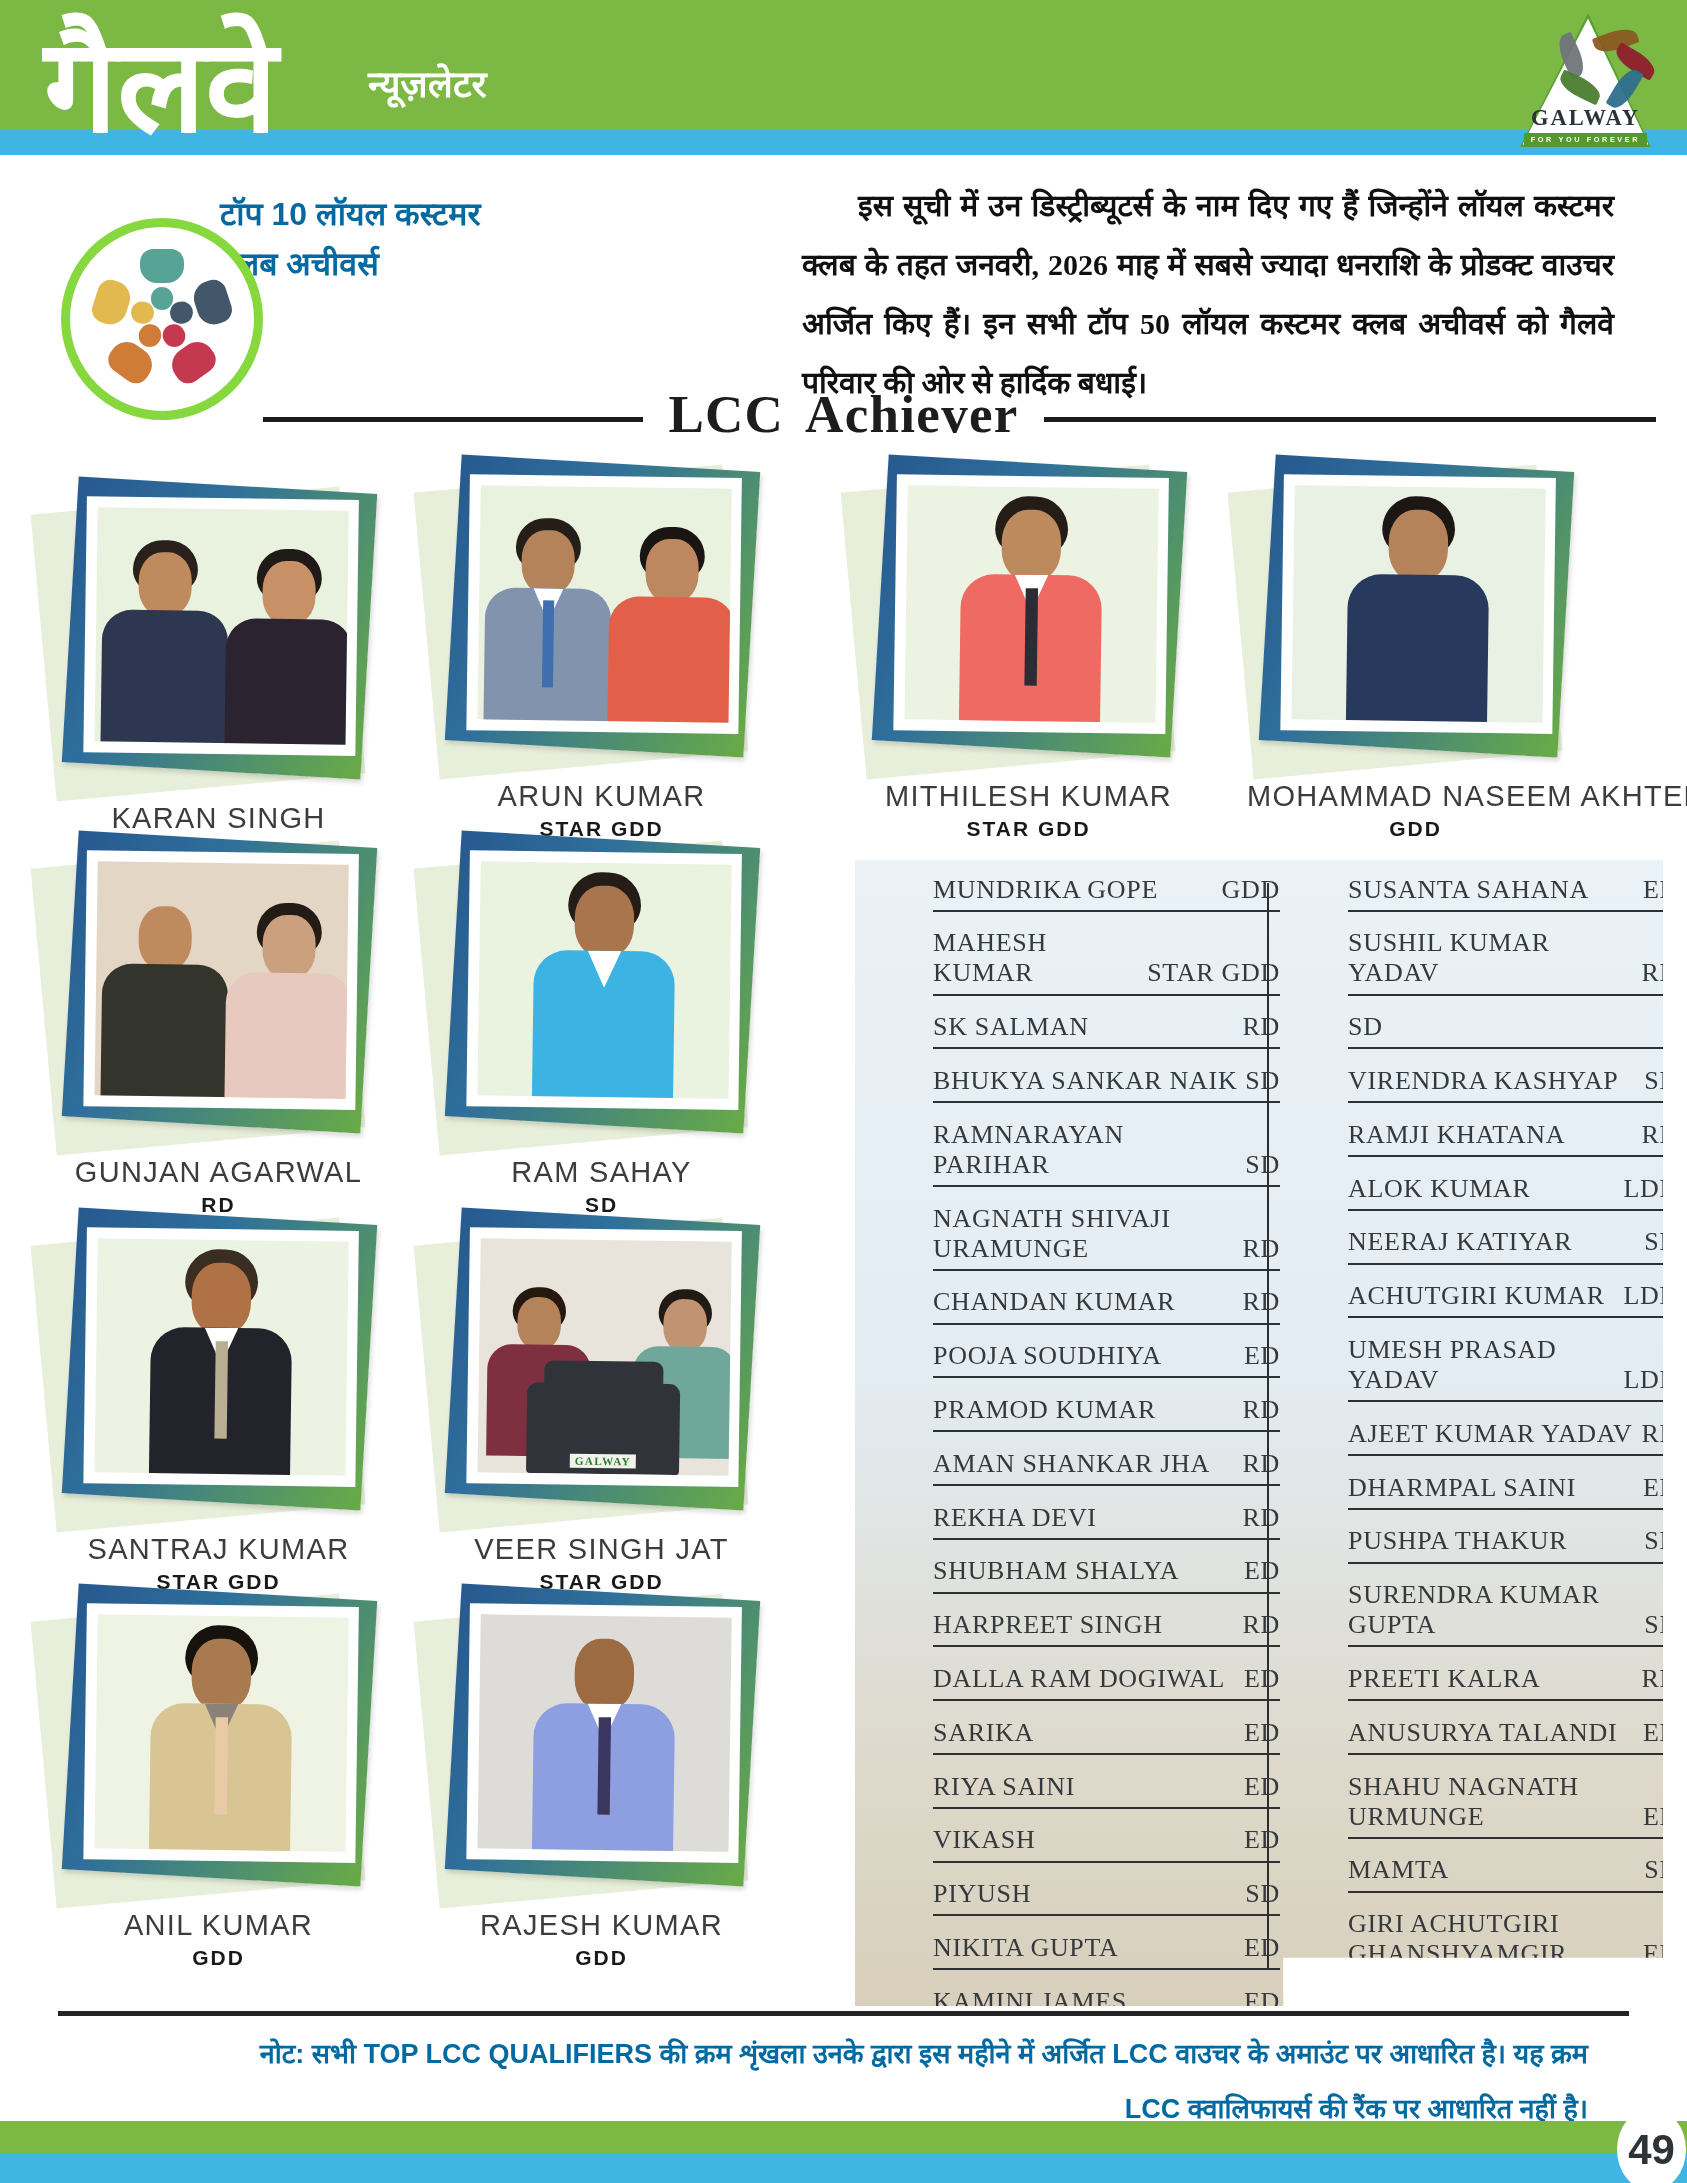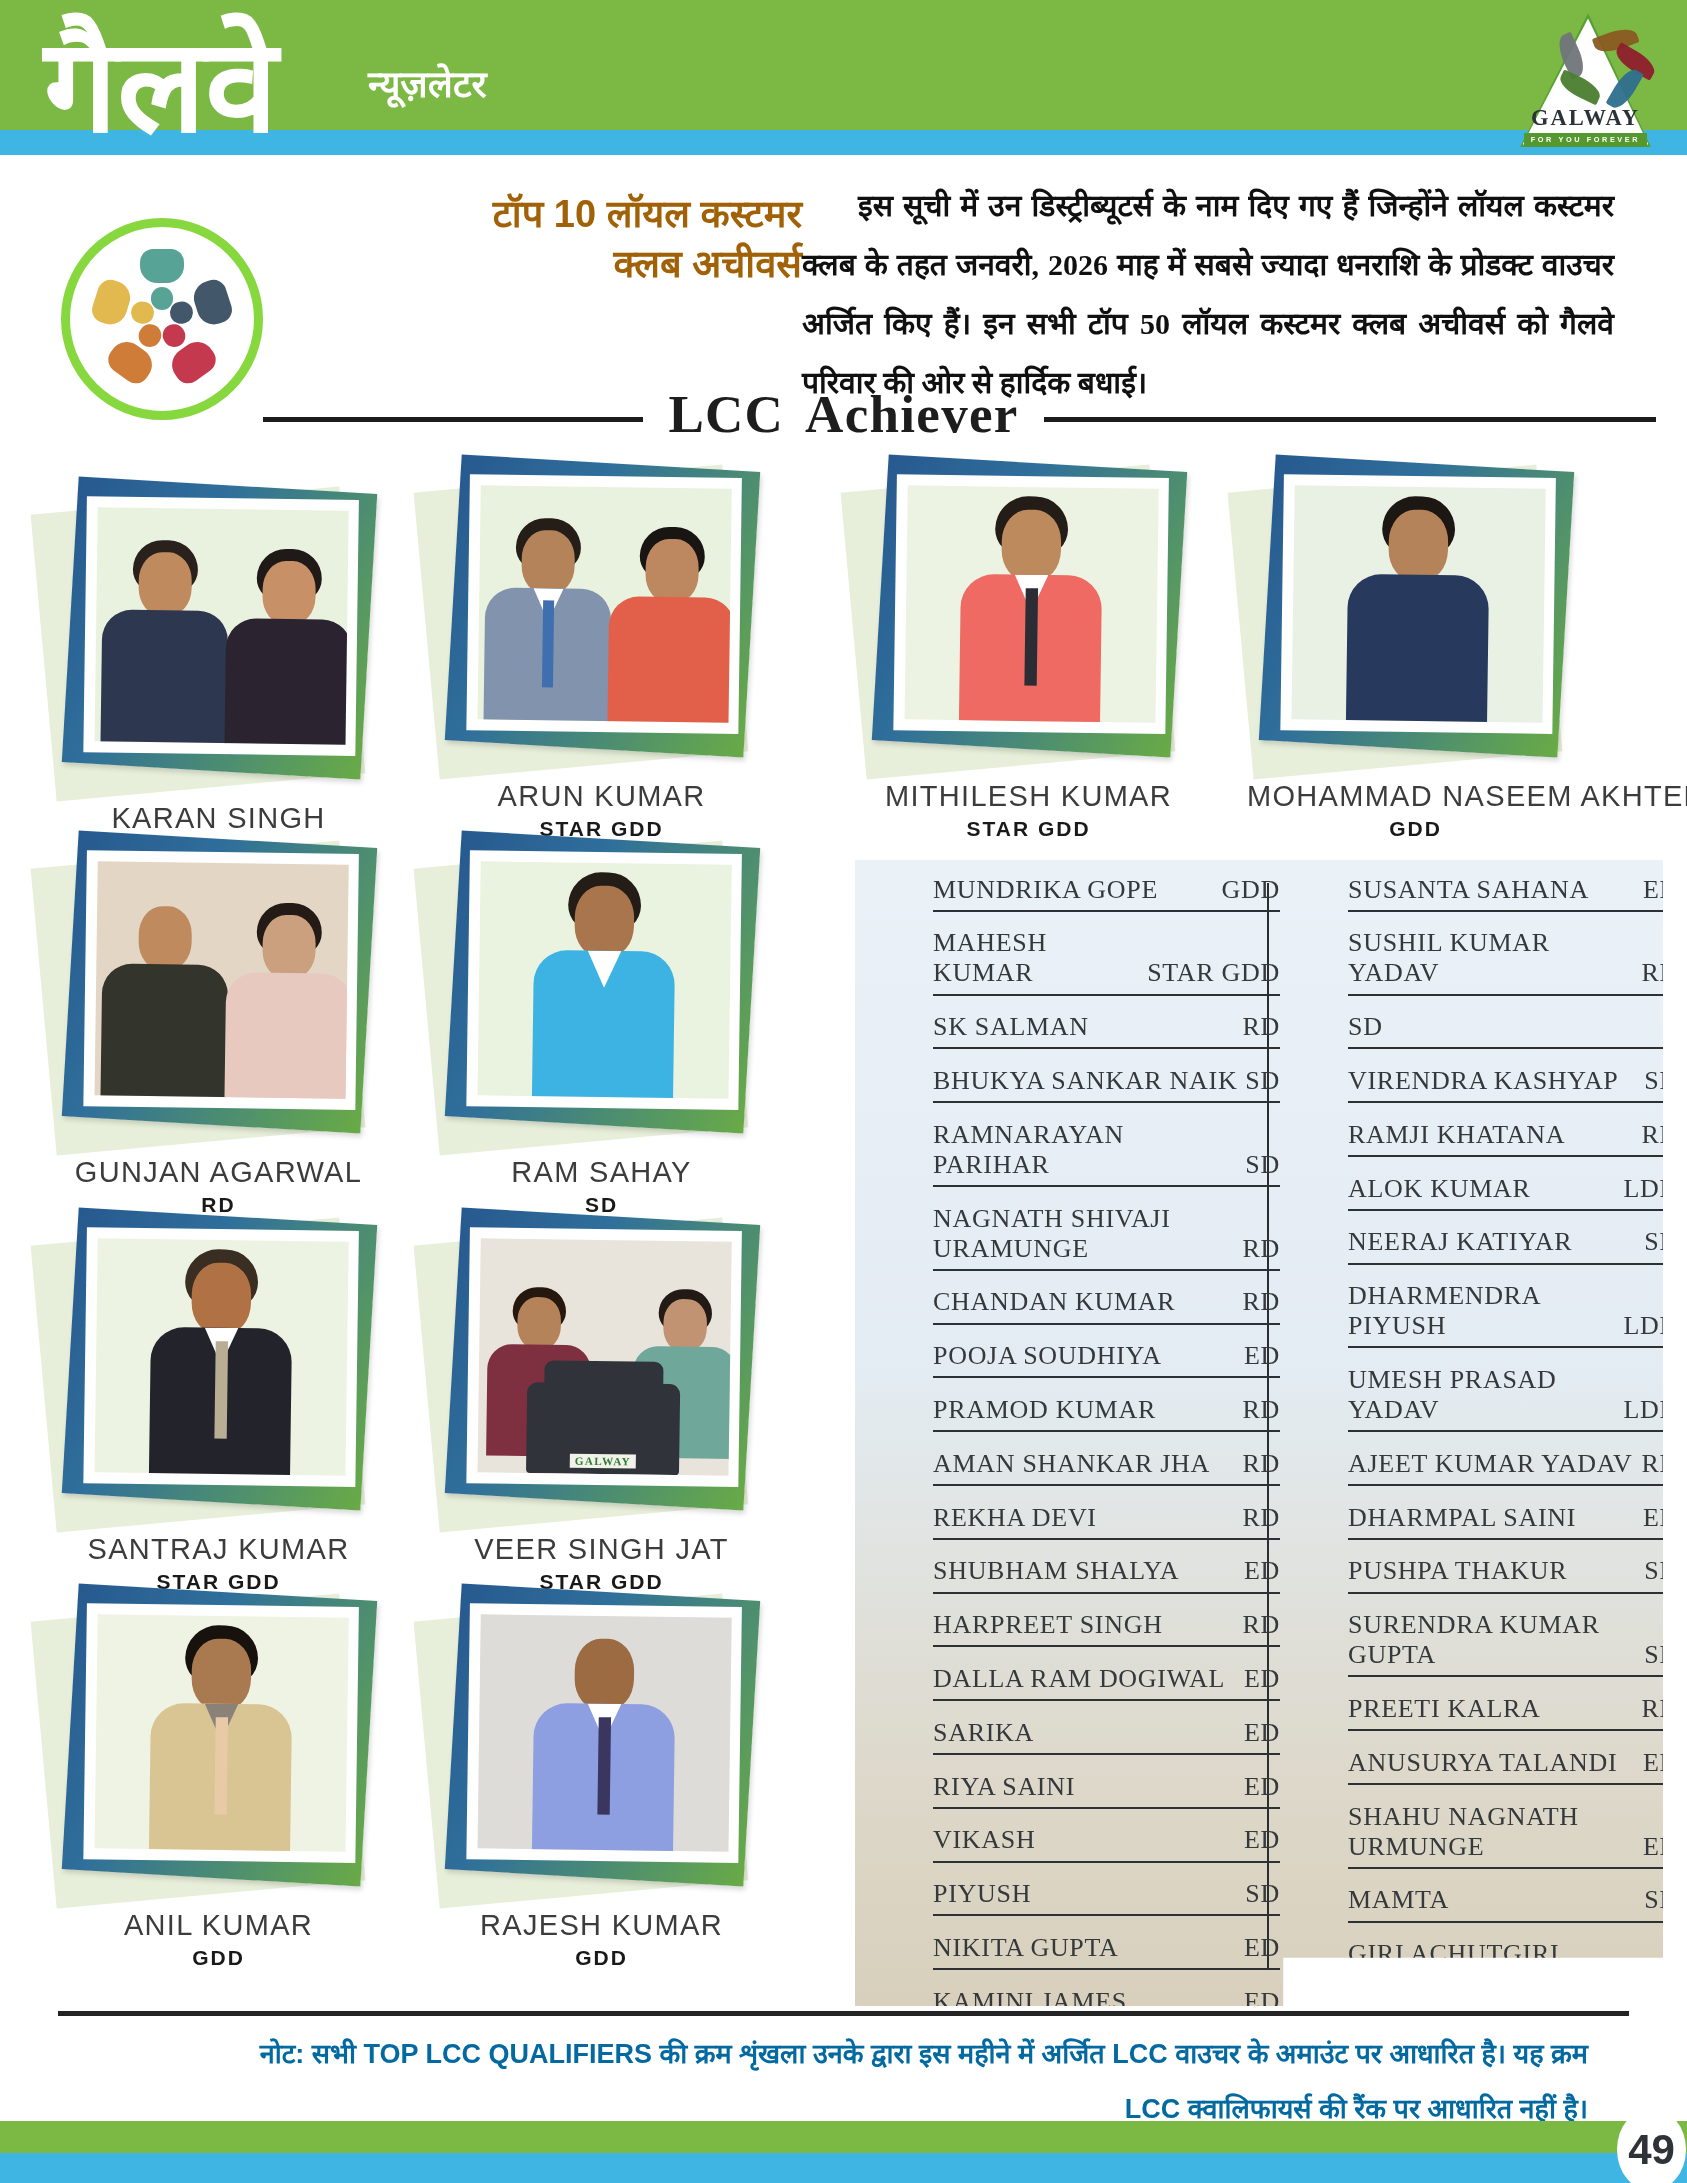--- a/index.html
+++ b/index.html
@@ -27,22 +27,22 @@
                  color:#fff; font-size:7.3px; font-weight:700; letter-spacing:2.6px; text-align:center; line-height:14.6px; }
 
   
   .lcc-circle { position:absolute; left:61px; top:218px; width:202px; height:202px; border-radius:50%;
                 background:#fff; border:9.3px solid var(--ring_green,#87d83f); z-index:3; }
   .huddle { position:absolute; left:50%; top:50%; width:0; height:0; }
   .huddle .p { position:absolute; transform:rotate(var(--r)); }
   .p .torso2 { position:absolute; left:-22px; top:-70px; width:44px; height:34px; border-radius:13.2px 13.2px 17px 17px; background:var(--c); }
   .p .head2  { position:absolute; left:-11.2px; top:-32px; width:22.5px; height:22.5px; border-radius:50%; background:var(--c); }
 
-  .intro-title { position:absolute; left:220px; top:189px; width:582px; color:#a16207;
-                 font-size:38px; font-weight:800; line-height:50px; letter-spacing:0px;text-align:right; }
+  .intro-title { position:absolute; left:220px; top:189px; width:582px; color:#0369a1;
+                 font-size:32px; font-weight:800; line-height:50px; letter-spacing:0px; }
   .intro-para { position:absolute; left:802px; top:176px; width:812px; color:#101010;
                 font-family:"Liberation Serif", serif; font-size:30px; font-weight:700; line-height:59px;
                 text-align:justify; text-indent:56px; }
 
   
   .hline { position:absolute; height:4.6px; background:#1c1c1c; top:417px; }
   .hline.l { left:263px; width:380px; }
   .hline.r { left:1044px; width:612px; }
   .hhead { position:absolute; left:635px; top:384px; width:417px; text-align:center; color:#1d1d1d;
            font-family:"Liberation Serif", serif; font-weight:700; font-size:53px; letter-spacing:1.3px; word-spacing:9.3px; }
@@ -471,21 +471,21 @@
   </div>
         <div class="entry">
     <span class="ename">ALOK KUMAR</span>
     <span class="erank">LDD</span>
   </div>
         <div class="entry">
     <span class="ename">NEERAJ KATIYAR</span>
     <span class="erank">SD</span>
   </div>
         <div class="entry">
-    <span class="ename">DHARMENDRA PIYUSH</span>
+    <span class="ename">ACHUTGIRI KUMAR</span>
     <span class="erank">LDD</span>
   </div>
         <div class="entry">
     <span class="ename">UMESH PRASAD YADAV</span>
     <span class="erank">LDD</span>
   </div>
         <div class="entry">
     <span class="ename">AJEET KUMAR YADAV</span>
     <span class="erank">RD</span>
   </div>

